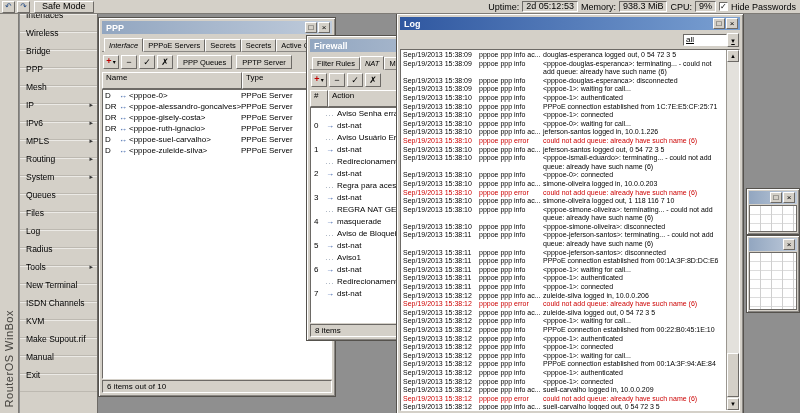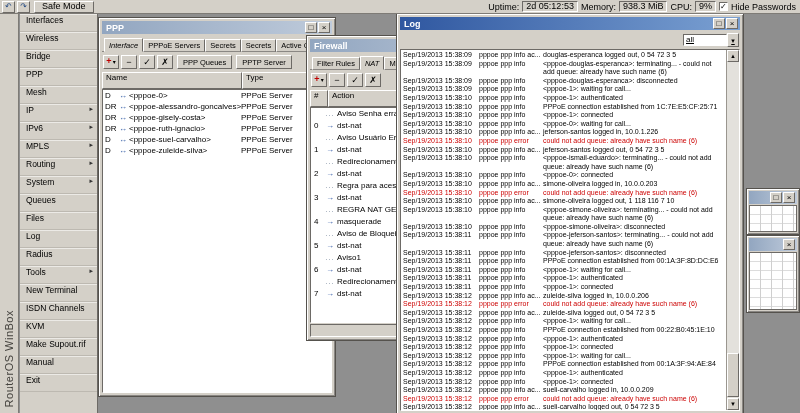--- a/index.html
+++ b/index.html
@@ -6,40 +6,40 @@
   html, body { width: 800px; height: 413px; overflow: hidden; }
   body {
     position: relative;
     background: #8f8f8f;
     font-family: "Liberation Sans", "DejaVu Sans", sans-serif;
     font-size: 9px; color: #000;
   }
   button { font-family: inherit; color: #000; cursor: default; }
 
   .raised { background: #d4d0c8; border: 1px solid; border-color: #ffffff #6d6a66 #6d6a66 #ffffff; }
-  .sunken { background: #d4d0c8; border: 1px solid; border-color: #6d6a66 #ffffff #ffffff #6d6a66; text-align: center; }
+  .sunken { background: #d4d0c8; border: 1px solid; border-color: #6d6a66 #ffffff #ffffff #6d6a66; }
 
   
   #topbar {
     position: absolute; left: 0; top: 0; width: 800px; height: 14px;
     background: #d4d0c8; border-bottom: 1px solid #7e7b76;
     display: flex; align-items: center; z-index: 60;
   }
   .tb-ib { width: 13px; height: 12px; margin-left: 2px; font-size: 8px; line-height: 9px; text-align: center; color: #17407e; }
   #safe-mode { margin-left: 4px; height: 12px; padding: 0 7px; font-size: 9px; line-height: 9px; }
   #topbar-right { margin-left: auto; display: flex; align-items: center; gap: 3px; padding-right: 4px; }
   .tb-val { height: 11px; line-height: 9px; padding: 0 3px; }
   .cb { width: 9px; height: 9px; background: #fff; border: 1px solid; border-color: #6d6a66 #fff #fff #6d6a66; font-size: 8px; line-height: 7px; text-align: center; display: inline-block; }
 
   
   #brand { position: absolute; left: 0; top: 14px; width: 19px; height: 399px; background: #d4d0c8; border-right: 1px solid #7e7b76; display: flex; align-items: flex-end; justify-content: center; z-index: 50; }
   #brand span { writing-mode: vertical-rl; transform: rotate(180deg); font-size: 11px; color: #44423e; padding: 6px 0; letter-spacing: .5px; white-space: nowrap; }
 
   #sidebar { position: absolute; left: 20px; top: 14px; width: 78px; height: 399px; background: #d4d0c8; border-right: 1px solid #6d6a66; z-index: 50; }
-  .sitem { height: 13px; display: flex; justify-content: space-between; padding: 0 4px 16px 6px; font-size: 8.5px; border-top: 1px solid #eceae6; border-bottom: 1px solid #bdb9b1; }
+  .sitem { height: 13px; display: flex; align-items: center; justify-content: space-between; padding: 0 4px 16px 6px; font-size: 8.5px; border-top: 1px solid #eceae6; border-bottom: 1px solid #bdb9b1; }
   .sarrow { font-size: 7px; color: #333; }
 
   
   .win { position: absolute; background: #d4d0c8; border: 1px solid #55524d; box-shadow: inset 1px 1px 0 #fff, inset -1px -1px 0 #8a8783; padding: 3px; display: flex; flex-direction: column; }
   .titlebar { height: 13px; flex: none; display: flex; align-items: center; padding: 0 2px 0 4px; font-size: 9px; font-weight: bold; color: #fff; }
   .titlebar.active   { background: linear-gradient(90deg, #2f57a0, #7aa0d2); }
   .titlebar.inactive { background: linear-gradient(90deg, #92a6c0, #bfcbdb); }
   .sp { flex: 1; }
   .tbtn { width: 12px; height: 11px; margin-left: 1px; font-size: 8px; line-height: 8px; text-align: center; font-weight: normal; }
 
@@ -315,20 +315,21 @@
         <span class="ptype">PPPoE Server</span>
       </div>
 
       <div class="prow">
         <span class="pflag">D</span>
         <span class="pico">↔</span>
         <span class="pname">&lt;pppoe-zuleide-silva&gt;</span>
         <span class="ptype">PPPoE Server</span>
       </div>
     </div>
+  <div class="status sunken">6 items out of 10</div>
 </div>
 
 <div class="win" id="win-fw">
   <div class="titlebar inactive">
     <span>Firewall</span>
     <span class="sp"></span>
     <button class="tbtn raised"><span>□</span></button>
     <button class="tbtn raised"><span>×</span></button>
   </div>
   <div class="tabs">

